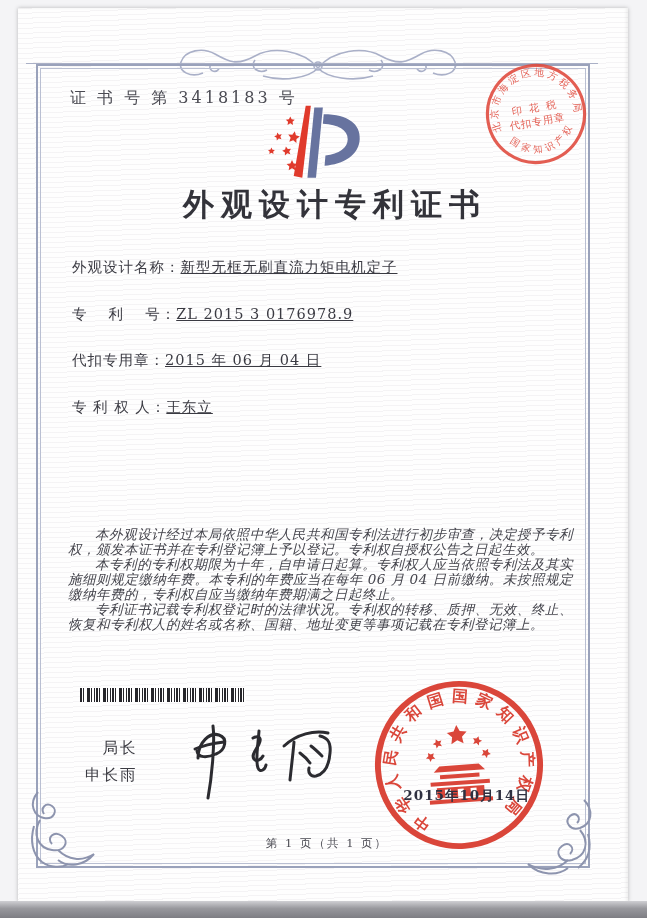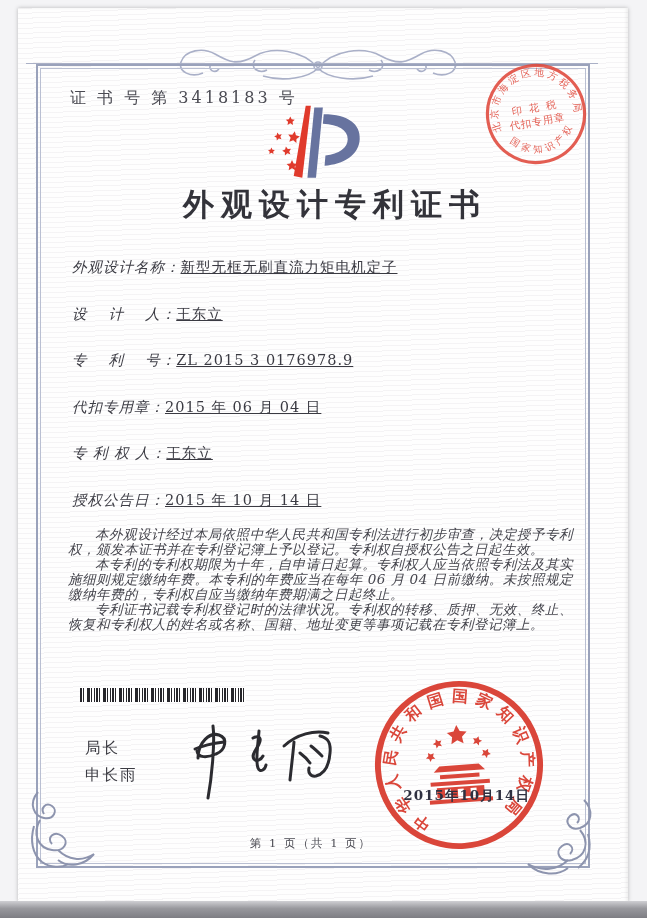--- a/index.html
+++ b/index.html
@@ -35,48 +35,48 @@
     position:absolute;left:462px;top:50px;width:112px;height:112px;
     transform:rotate(-10deg);opacity:.88;
   }
   .logo{position:absolute;left:238px;top:94px;width:120px;height:82px;}
   .doc-title{
     position:absolute;left:18px;top:176px;width:598px;text-align:center;
     font-size:31px;font-weight:bold;letter-spacing:7px;color:#33333a;
   }
   .fields{position:absolute;left:54px;top:250px;width:500px;}
   .field{height:46.5px;font-size:14.5px;color:#3d3d45;letter-spacing:1px;white-space:nowrap;}
-  .field .flabel{color:#3d3d45;font-style:italic;}
+  .field .flabel{color:#3d3d45;}
   .field .fvalue{color:#3a3a42;text-decoration:underline;}
   .paragraphs{
     position:absolute;left:50px;top:519px;width:505px;
     font-size:13.5px;line-height:15px;color:#44444c;text-align:justify;
     letter-spacing:.5px;
     font-style:italic;
   }
   .paragraphs p{margin:0;text-indent:2em;}
   .barcode{
     position:absolute;left:62px;top:680px;width:166px;height:14px;
     background:repeating-linear-gradient(90deg,
       #26262a 0 2px, #fff 2px 3px,
       #26262a 3px 4px, #fff 4px 7px,
       #26262a 7px 10px, #fff 10px 11px,
       #26262a 11px 12px, #fff 12px 14px,
       #26262a 14px 15px, #fff 15px 16px);
   }
-  .signer{position:absolute;left:67px;top:727px;font-size:15.5px;color:#3b3b42;letter-spacing:2px;line-height:27px;}
+  .signer{position:absolute;left:67px;top:727px;font-size:15.5px;color:#3b3b42;letter-spacing:2px;line-height:27px;text-align:right;}
   .signature{position:absolute;left:140px;top:690px;width:200px;height:115px;}
   .big-seal{position:absolute;left:352px;top:668px;width:178px;height:178px;opacity:.93;transform:rotate(-4deg);}
   .seal-date{
     position:absolute;left:362px;top:779px;width:150px;text-align:right;
     font-size:13.5px;font-weight:bold;color:#2e3040;letter-spacing:1px;
   }
   .footer{
     position:absolute;left:18px;top:828px;width:550px;text-align:center;
-    font-size:11.5px;color:#4a4a52;letter-spacing:2px;
+    font-size:11.5px;color:#4a4a52;letter-spacing:2px;padding-left:16px;
   }
   .ornament-top{position:absolute;left:145px;top:32px;width:310px;height:50px;}
   .top-rule{position:absolute;left:8px;top:55px;width:572px;height:0;border-top:1.5px solid #aab0c6;}
   .corner-bl{position:absolute;left:6px;top:782px;width:80px;height:84px;}
   .corner-br{position:absolute;left:496px;top:790px;width:86px;height:80px;}
   svg text{font-family:"DejaVu Serif","Liberation Serif",serif;}
 </style>
 </head>
 <body>
 
@@ -136,33 +136,27 @@
     </g>
   </svg>
 
   <div class="doc-title">外观设计专利证书</div>
 
   <div class="fields">
     <div class="field">
       <span class="flabel">外观设计名称：</span><span class="fvalue">新型无框无刷直流力矩电机定子</span>
     </div>
     <div class="field">
-      <span class="flabel">设　 计　 人：</span><span class="fvalue">王东立</span>
-    </div>
-    <div class="field">
       <span class="flabel">专　 利　 号：</span><span class="fvalue">ZL 2015 3 0176978.9</span>
     </div>
     <div class="field">
       <span class="flabel">代扣专用章：</span><span class="fvalue">2015 年 06 月 04 日</span>
     </div>
     <div class="field">
       <span class="flabel">专 利 权 人：</span><span class="fvalue">王东立</span>
-    </div>
-    <div class="field">
-      <span class="flabel">授权公告日：</span><span class="fvalue">2015 年 10 月 14 日</span>
     </div>
   </div>
 
   <div class="paragraphs">
     <p>本外观设计经过本局依照中华人民共和国专利法进行初步审查，决定授予专利权，颁发本证书并在专利登记簿上予以登记。专利权自授权公告之日起生效。</p>
     <p>本专利的专利权期限为十年，自申请日起算。专利权人应当依照专利法及其实施细则规定缴纳年费。本专利的年费应当在每年 06 月 04 日前缴纳。未按照规定缴纳年费的，专利权自应当缴纳年费期满之日起终止。</p>
     <p>专利证书记载专利权登记时的法律状况。专利权的转移、质押、无效、终止、恢复和专利权人的姓名或名称、国籍、地址变更等事项记载在专利登记簿上。</p>
   </div>
 
   <div class="barcode"></div>

